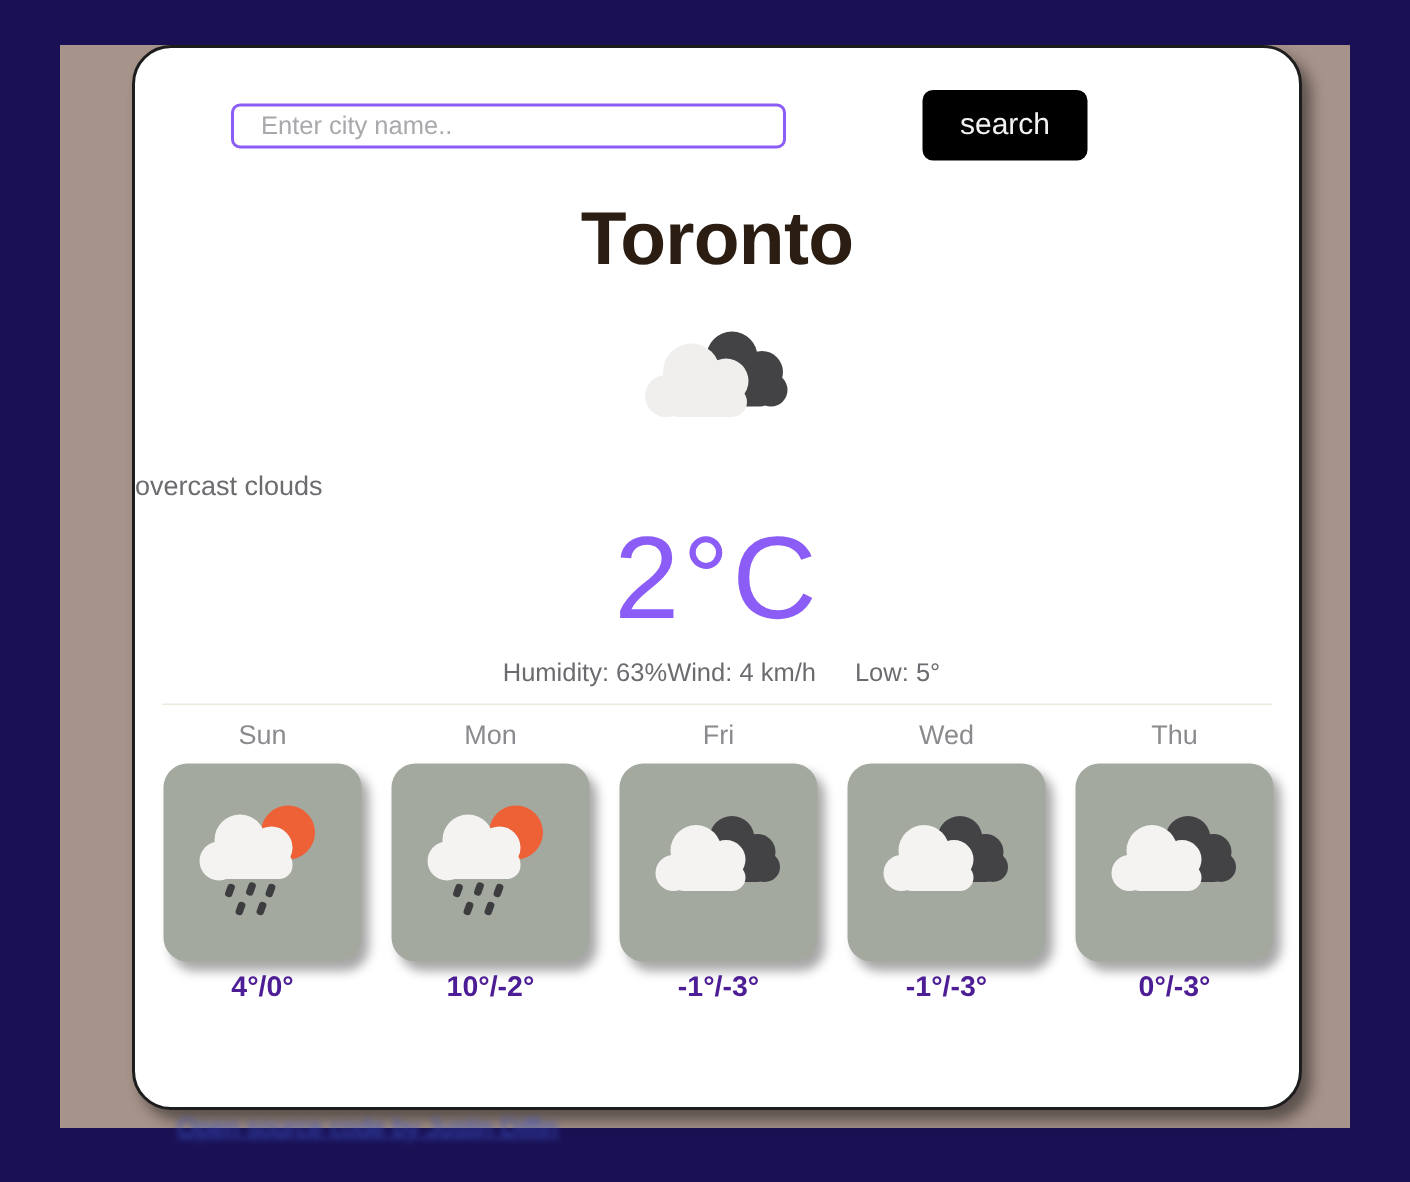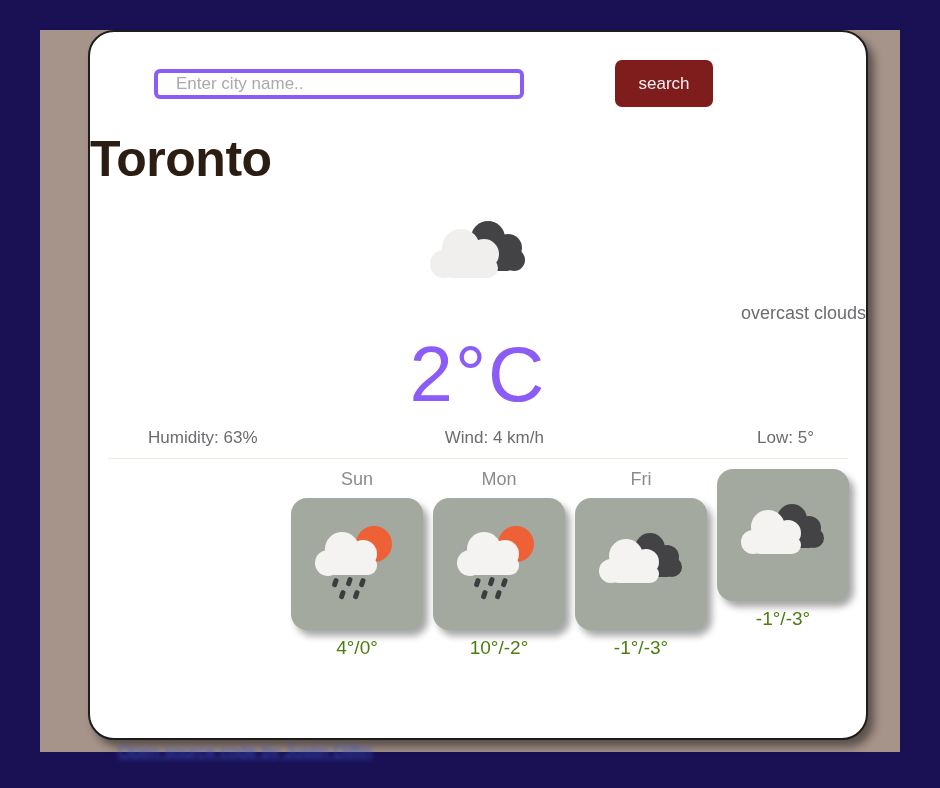--- a/index.html
+++ b/index.html
@@ -42,99 +42,99 @@
   
   .search-row {
     display: flex;
     align-items: center;
     padding: 28px 30px 0 64px;
   }
 
   .search-input {
     width: 370px;
     height: 30px;
-    border: 4px solid #8b5cf6;
+    border: 2px solid #8b5cf6;
     border-radius: 6px;
     background: #fff;
     font-family: "Liberation Sans", sans-serif;
     font-size: 17px;
     color: #4a4a4a;
     padding: 0 18px;
     outline: none;
   }
   .search-input::placeholder { color: #a9a9ad; }
 
   .search-btn {
     margin-left: 91px;
-    width: 98px;
+    width: 110px;
     height: 47px;
     border: none;
     border-radius: 7px;
-    background: #7f1d1d;
+    background: #000000;
     color: #f2f2f4;
     font-family: "Liberation Sans", sans-serif;
-    font-size: 17px;
+    font-size: 20px;
     cursor: pointer;
   }
 
   
   .city-name {
-    text-align: left;
+    text-align: center;
     font-size: 50px;
     font-weight: bold;
     color: #2b1d12;
     letter-spacing: -0.5px;
     margin-top: 23px;
   }
 
   
   .current-icon-wrap {
     display: flex;
     justify-content: center;
     margin-top: 28px;
     height: 72px;
   }
 
   .condition-text {
-    text-align: right;
-    margin-top: 15px;
+    text-align: left;
+    margin-top: 26px;
     font-size: 18px;
     color: #6c6c70;
   }
 
   .current-temp {
     text-align: center;
     margin-top: 8px;
     font-size: 78px;
     font-weight: 200;
     color: #8b5cf6;
     letter-spacing: 2px;
     line-height: 1.1;
   }
 
   
   .stats-row {
     display: flex;
-    justify-content: space-between;
+    justify-content: center;
     padding: 10px 52px 0 58px;
     font-size: 17px;
     color: #6c6c70;
   }
   .stats-row > div:nth-child(2) { margin-right: 26px; }
 
   .divider {
     margin: 10px 18px 0 18px;
     height: 1px;
     background: #ece9dd;
   }
 
   
   .forecast-row {
     display: flex;
-    justify-content: flex-end;
+    justify-content: space-between;
     padding: 10px 12px 0 14px;
   }
 
   .forecast-col {
     width: 142px;
     text-align: center;
   }
 
   .forecast-day {
     font-size: 18px;
@@ -150,21 +150,22 @@
     border-radius: 16px;
     box-shadow: 5px 6px 7px rgba(0,0,0,0.35);
     display: flex;
     align-items: center;
     justify-content: center;
   }
 
   .forecast-temp {
     margin-top: 7px;
     font-size: 19px;
-    color: #4d7c0f;
+    color: #4c1d95;
+    font-weight: bold;
   }
 
   
   .bottom-link {
     position: absolute;
     left: 118px;
     top: 742px;
     font-size: 17px;
     color: #3b53c4;
     filter: blur(2.2px);
@@ -280,36 +281,57 @@
             <circle cx="51" cy="36" r="13"></circle>
             <circle cx="16" cy="45" r="12"></circle>
             <rect x="14" y="39" width="50" height="18" rx="9"></rect>
           </g>
         </svg>
       </div>
       <div class="forecast-temp">-1°/-3°</div>
     </div>
 
     <div class="forecast-col">
+      <div class="forecast-day">Wed</div>
       <div class="forecast-tile">
         <svg width="92" height="76" viewBox="0 0 92 76">
           <g fill="#434345">
             <circle cx="55" cy="22" r="15"></circle>
             <circle cx="72" cy="31" r="12"></circle>
             <circle cx="77" cy="41" r="10"></circle>
             <rect x="52" y="34" width="28" height="17" rx="8"></rect>
           </g>
           <g fill="#f4f3f1">
             <circle cx="31" cy="30" r="17"></circle>
             <circle cx="51" cy="36" r="13"></circle>
             <circle cx="16" cy="45" r="12"></circle>
             <rect x="14" y="39" width="50" height="18" rx="9"></rect>
           </g>
         </svg>
       </div>
       <div class="forecast-temp">-1°/-3°</div>
     </div>
 
+    <div class="forecast-col">
+      <div class="forecast-day">Thu</div>
+      <div class="forecast-tile">
+        <svg width="92" height="76" viewBox="0 0 92 76">
+          <g fill="#434345">
+            <circle cx="55" cy="22" r="15"></circle>
+            <circle cx="72" cy="31" r="12"></circle>
+            <circle cx="77" cy="41" r="10"></circle>
+            <rect x="52" y="34" width="28" height="17" rx="8"></rect>
+          </g>
+          <g fill="#f4f3f1">
+            <circle cx="31" cy="30" r="17"></circle>
+            <circle cx="51" cy="36" r="13"></circle>
+            <circle cx="16" cy="45" r="12"></circle>
+            <rect x="14" y="39" width="50" height="18" rx="9"></rect>
+          </g>
+        </svg>
+      </div>
+      <div class="forecast-temp">0°/-3°</div>
+    </div>
 
   </div>
 </div>
 
 <a class="bottom-link" href="#">Open source code by Justin Diffin</a>
 
 </body></html>

